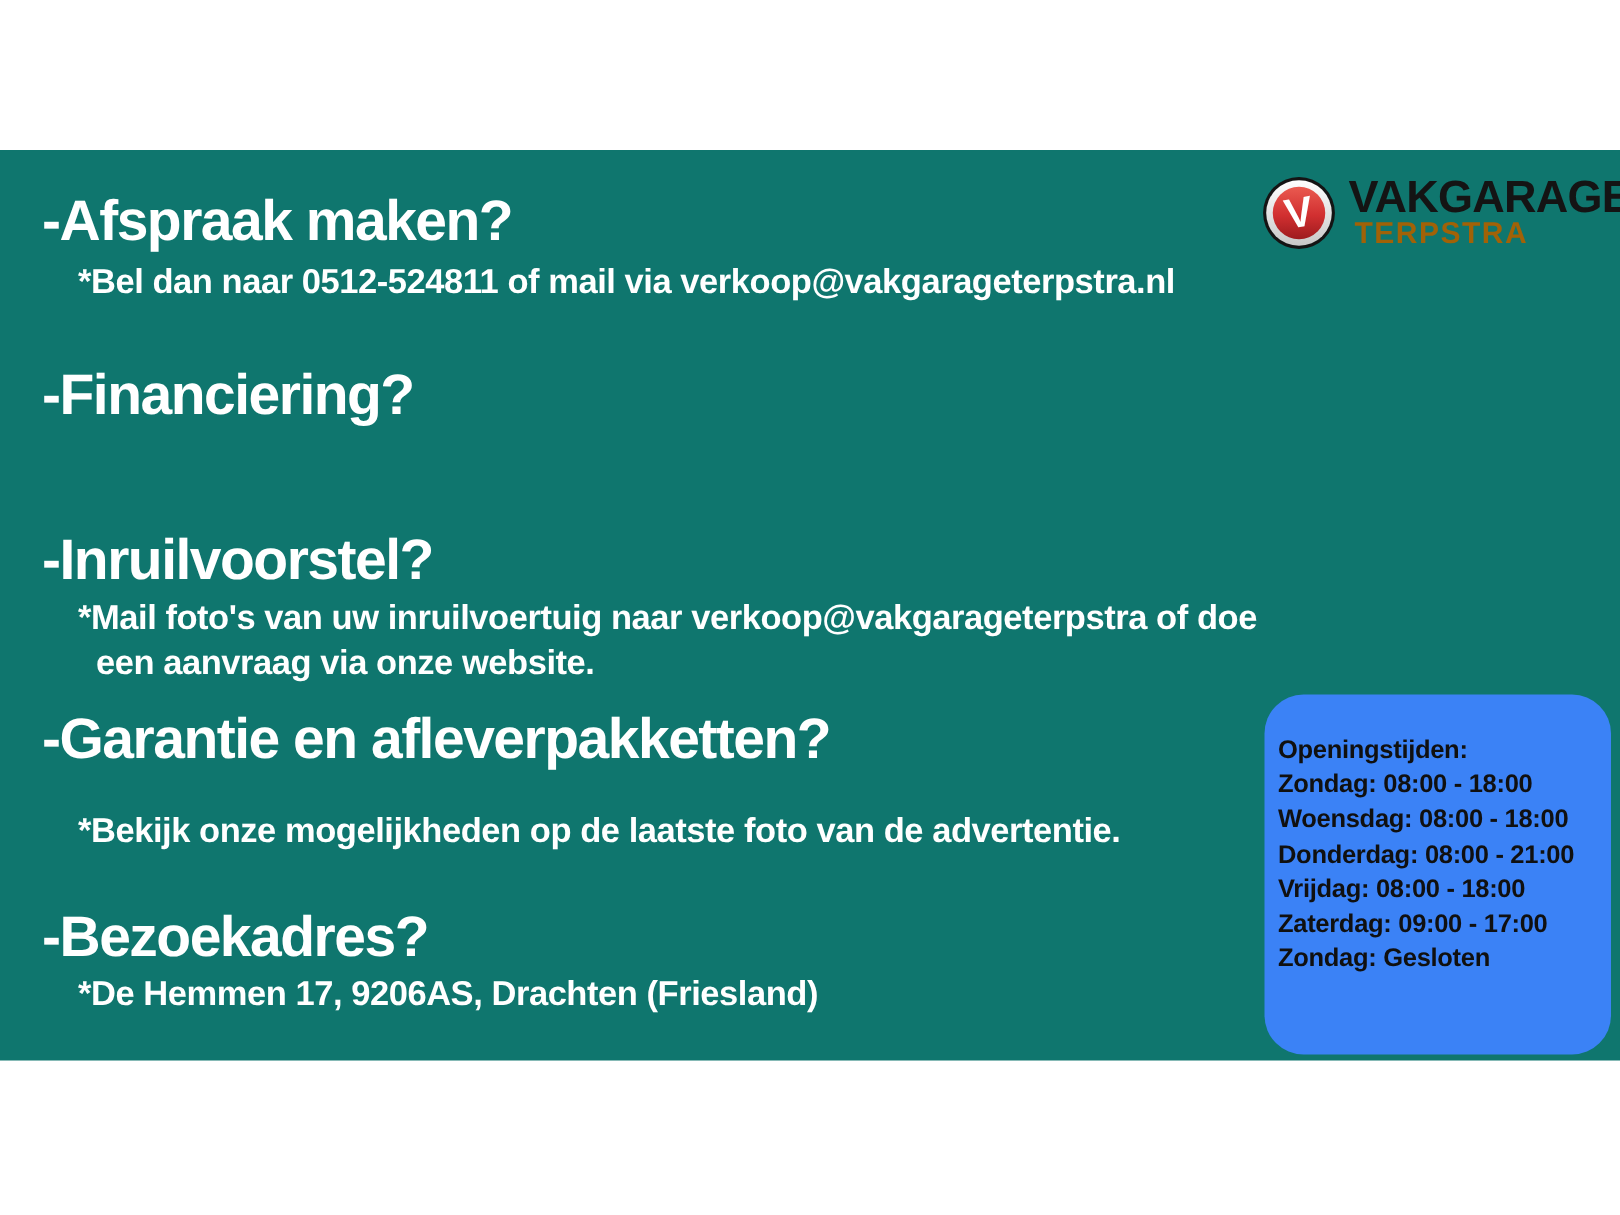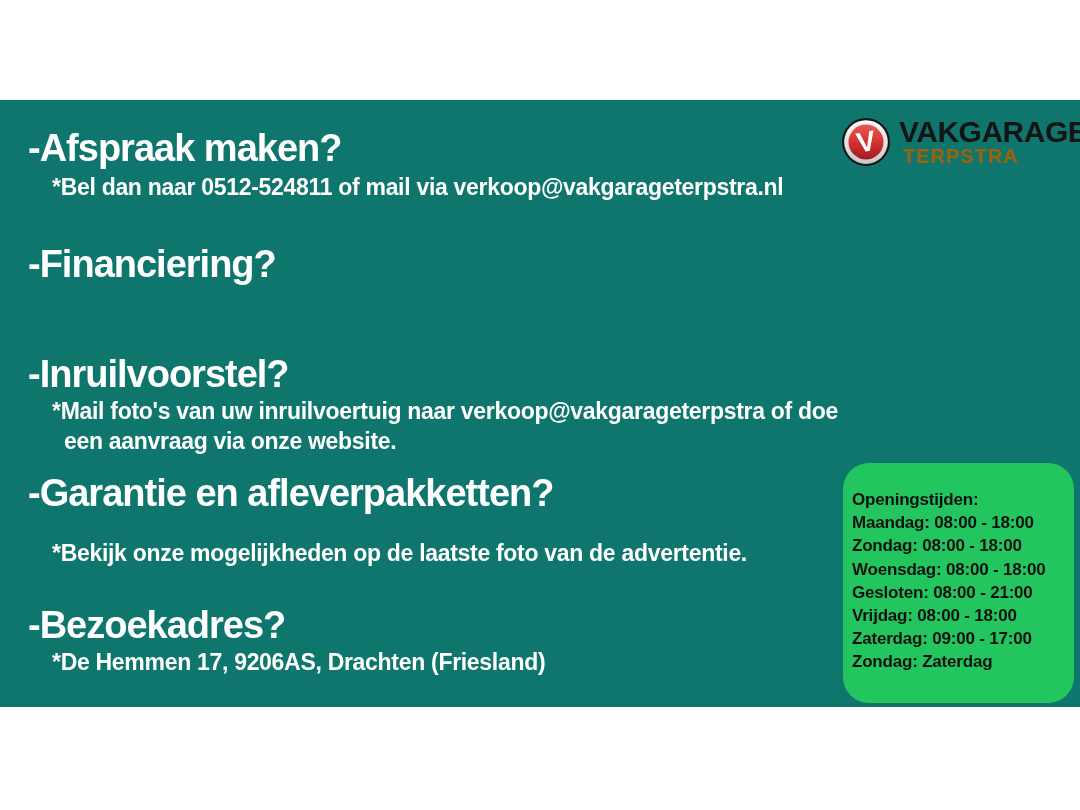--- a/index.html
+++ b/index.html
@@ -43,21 +43,21 @@
     position: absolute; left: 903px; top: 147px;
     color: #a16207; font-weight: bold;
     font-size: 20px; line-height: 19px; letter-spacing: 1px;
     white-space: nowrap;
   }
 
   
   .hours-card {
     position: absolute; left: 843px; top: 463px;
     width: 231px; height: 240px;
-    background: #22c55e;
+    background: #3b82f6;
     border-radius: 26px;
     box-sizing: border-box;
     padding: 25px 6px 0 9px;
     overflow: hidden;
   }
   .hours-title, .hours-row {
     color: #101010; font-weight: bold;
     font-size: 17px; line-height: 23.2px; letter-spacing: -0.2px;
     white-space: nowrap;
   }
@@ -103,42 +103,38 @@
       <circle cx="24" cy="24" r="16.8" fill="url(#redGrad)"></circle>
       <text x="24" y="33" text-anchor="middle" font-size="27" font-weight="bold" font-family="Liberation Sans, sans-serif" fill="#ffffff" transform="rotate(-10 24 24)">V</text>
     </svg>
     <div class="logo-name">VAKGARAGE</div>
     <div class="logo-subname">TERPSTRA</div>
   </div>
 
   <div class="hours-card">
     <div class="hours-title">Openingstijden:</div>
     <div class="hours-row">
-      <span>Maandag:</span>
-      <span>08:00 - 18:00</span>
-    </div>
-    <div class="hours-row">
       <span>Zondag:</span>
       <span>08:00 - 18:00</span>
     </div>
     <div class="hours-row">
       <span>Woensdag:</span>
       <span>08:00 - 18:00</span>
     </div>
     <div class="hours-row">
-      <span>Gesloten:</span>
+      <span>Donderdag:</span>
       <span>08:00 - 21:00</span>
     </div>
     <div class="hours-row">
       <span>Vrijdag:</span>
       <span>08:00 - 18:00</span>
     </div>
     <div class="hours-row">
       <span>Zaterdag:</span>
       <span>09:00 - 17:00</span>
     </div>
     <div class="hours-row">
       <span>Zondag:</span>
-      <span>Zaterdag</span>
+      <span>Gesloten</span>
     </div>
   </div>
 
 </div>
 
 </body></html>

